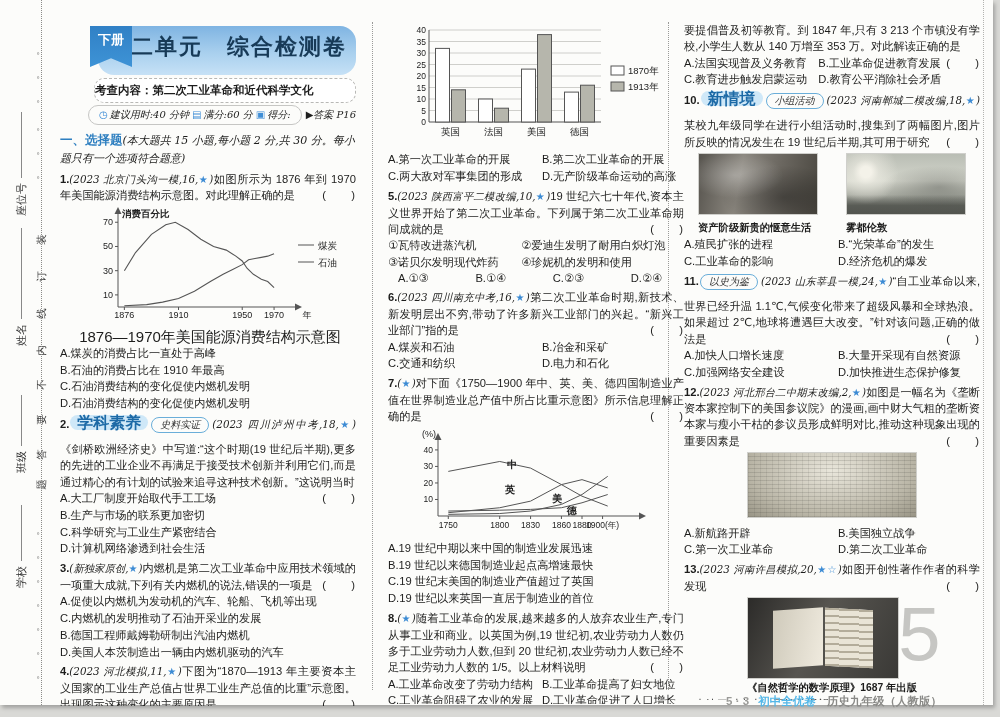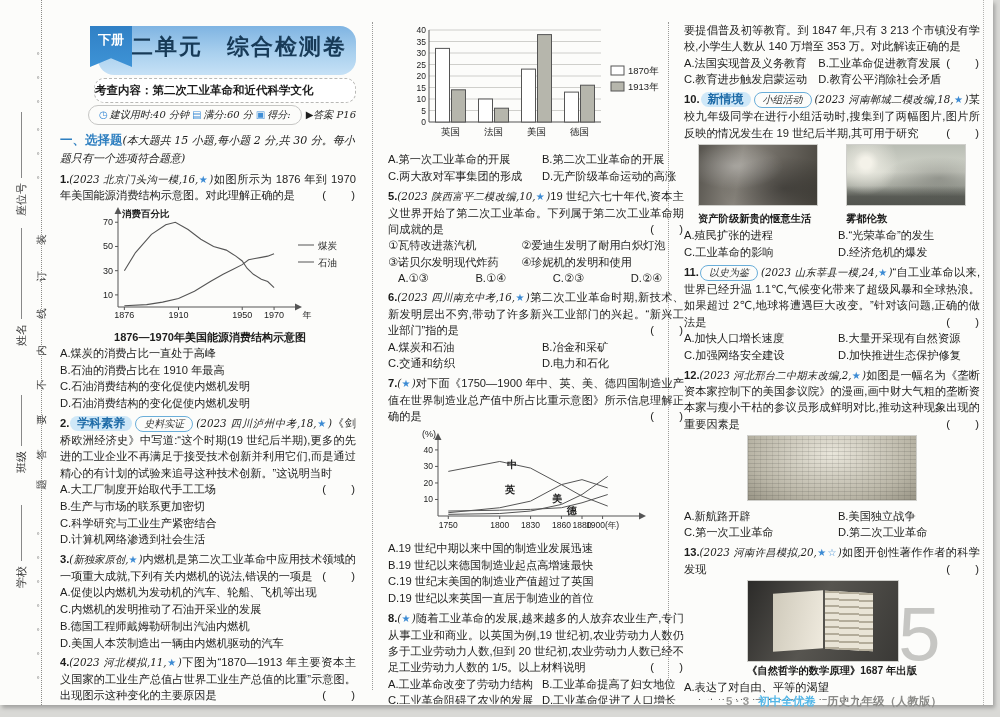--- a/index.html
+++ b/index.html
@@ -45,30 +45,30 @@
   .section-head{margin:6px 0 3px;font-size:12px}
   .sec-title{color:#2e7fc0;font-weight:800;font-size:12.5px}
   .sec-desc{font-family:"DejaVu Serif","Liberation Serif",serif;font-style:italic;font-size:11px}
   
   .q{margin:2px 0 3px}
   .q-head{text-align:justify}
   .q-num{font-weight:700}
   .src{font-family:"DejaVu Serif","Liberation Serif",serif;font-style:italic;font-size:10.3px}
   .stars{color:#3c8bd4;font-style:normal;font-size:10px;letter-spacing:1px}
   .badge-f{display:inline-block;background:#cfe8f8;color:#1d6aa6;border-radius:9px;padding:0 7px;
-    font-size:12px;font-weight:700;line-height:15px;margin:0 2px 0 1px}
+    font-size:16px;font-weight:700;line-height:15px;margin:0 2px 0 1px}
   .badge-o{display:inline-block;border:1px solid #6aaed9;color:#333;border-radius:10px;padding:0 8px;
-    font-size:10px;font-style:italic;font-family:"DejaVu Serif","Liberation Serif",serif;line-height:14px;margin:0 3px 0 1px}
+    font-size:10px;font-style:italic;font-family:"DejaVu Serif","Liberation Serif",serif;line-height:14px;margin:0 3px 8px 1px}
   .bracket{float:right;letter-spacing:1px;margin-left:4px}
   .opts-list>div, .opts-2col>div{line-height:1.5}
   .opts-2col{display:grid;grid-template-columns:52% 48%}
   .opts-inline{display:flex;justify-content:space-between;padding:0 22px 0 10px}
   .subitems{display:grid;grid-template-columns:45% 55%}
   .chart-wrap{margin:2px 0 1px 4px;text-align:center}
-  .chart-cap{text-align:center;font-weight:700;font-size:11px;line-height:14px}
+  .chart-cap{text-align:center;font-weight:400;font-size:15px;line-height:14px}
   svg text{font-family:"Liberation Sans","DejaVu Sans",sans-serif}
   
   .img-row{display:flex;justify-content:center;gap:28px;margin:3px 0 2px}
   .fig{text-align:left}
   .ph-cap{font-weight:700;font-size:10.3px;margin-top:2px;line-height:13px}
   .ph{display:inline-block;border:1px solid #cfcfcb}
   .salon{width:118px;height:60px;background:
     radial-gradient(ellipse at 30% 35%, rgba(255,255,255,.28), transparent 42%),
     radial-gradient(ellipse at 72% 72%, rgba(0,0,0,.32), transparent 52%),
     linear-gradient(100deg,#56534d,#8a867e 35%,#6e6a63 62%,#4a4740)}

